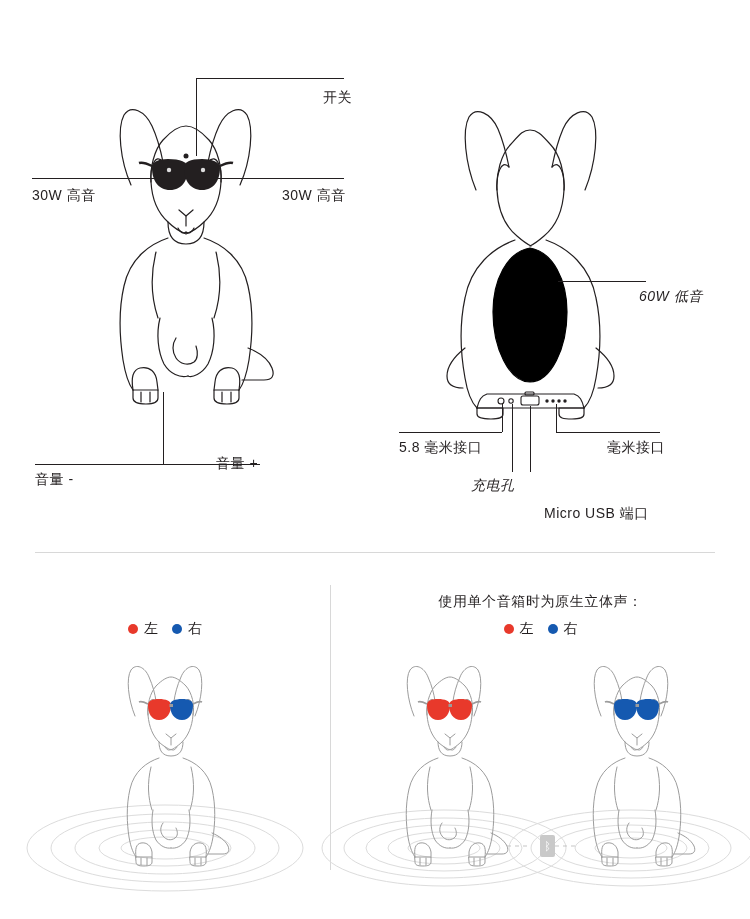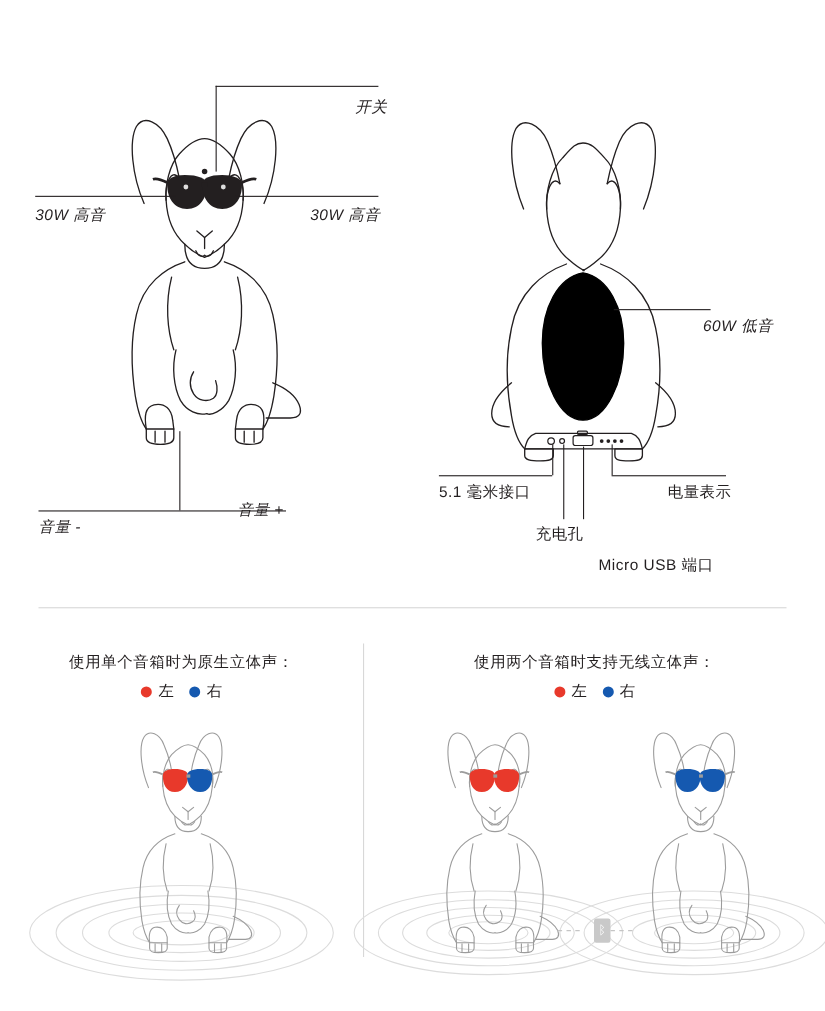--- a/index.html
+++ b/index.html
@@ -23,21 +23,21 @@
   
   .top-section {
     position: relative;
     width: 750px;
     height: 545px;
   }
   .panel {
     position: absolute;
     top: 0;
   }
-  .panel-left  { left: 0;   width: 375px; height: 545px; font-style: italic; }
+  .panel-left  { left: 0;   width: 375px; height: 545px; }
   .panel-right { left: 375px; width: 375px; height: 545px; }
 
   .label {
     position: absolute;
     font-size: 14px;
     color: #231f20;
     white-space: nowrap;
     letter-spacing: 0.5px;
     line-height: 1;
   }
@@ -265,41 +265,40 @@
           <circle cx="184" cy="401" r="1.7" fill="#231f20"></circle>
           <circle cx="190" cy="401" r="1.7" fill="#231f20"></circle>
         </g>
       </svg>
 
       <div class="ln ln-h" style="left:183px; top:281px; width:88px;"></div>
       <div class="label" style="left:264px; top:289px;font-style:italic;">60W 低音</div>
 
       <div class="ln ln-v" style="left:127px; top:404px; height:28px;"></div>
       <div class="ln ln-h" style="left:24px; top:432px; width:103px;"></div>
-      <div class="label" style="left:24px; top:440px;">5.1 毫米接口</div>
+      <div class="label" style="left:24px; top:440px;">5.8 毫米接口</div>
 
       <div class="ln ln-v" style="left:137px; top:404px; height:68px;"></div>
-      <div class="label" style="left:112px; top:478px;">充电孔</div>
+      <div class="label" style="left:96px; top:478px;font-style:italic;">充电孔</div>
 
       <div class="ln ln-v" style="left:155px; top:406px; height:66px;"></div>
       <div class="label" style="left:169px; top:506px;">Micro USB 端口</div>
 
       <div class="ln ln-v" style="left:181px; top:404px; height:28px;"></div>
       <div class="ln ln-h" style="left:181px; top:432px; width:104px;"></div>
-      <div class="label" style="left:232px; top:440px;">电量表示</div>
+      <div class="label" style="left:232px; top:440px;">毫米接口</div>
     </div>
   </div>
 
   <div class="divider"></div>
 
   <div class="bottom-section">
     <div class="vdivider" style="position:absolute; left:330px; top:20px; width:1px; height:285px; background:#d8d8d8;"></div>
 
     <div class="bcol bcol-left">
-      <div class="bcol-title">使用单个音箱时为原生立体声：</div>
       <div class="legend">
         <span class="legend-item">
           <span class="dot dot-red"></span>
           <span>左</span>
         </span>
         <span class="legend-item">
           <span class="dot dot-blue"></span>
           <span>右</span>
         </span>
       </div>
@@ -354,21 +353,21 @@
                      C193 63 190 70 182 70 C174 70 170 63 170 55 Z" fill="#1559b0"></path>
             <rect x="169.5" y="54" width="3.5" height="3" fill="#9c9c9c"></rect>
             <path d="M148 54 C144 52 141 51 139 52" stroke="#9c9c9c" stroke-width="1.6" fill="none"></path>
             <path d="M193 54 C197 52 200 51 202 52" stroke="#9c9c9c" stroke-width="1.6" fill="none"></path>
           </g>
         </svg>
       </div>
     </div>
 
     <div class="bcol bcol-right">
-      <div class="bcol-title">使用两个音箱时支持无线立体声：</div>
+      <div class="bcol-title">使用单个音箱时为原生立体声：</div>
       <div class="legend">
         <span class="legend-item">
           <span class="dot dot-red"></span>
           <span>左</span>
         </span>
         <span class="legend-item">
           <span class="dot dot-blue"></span>
           <span>右</span>
         </span>
       </div>

